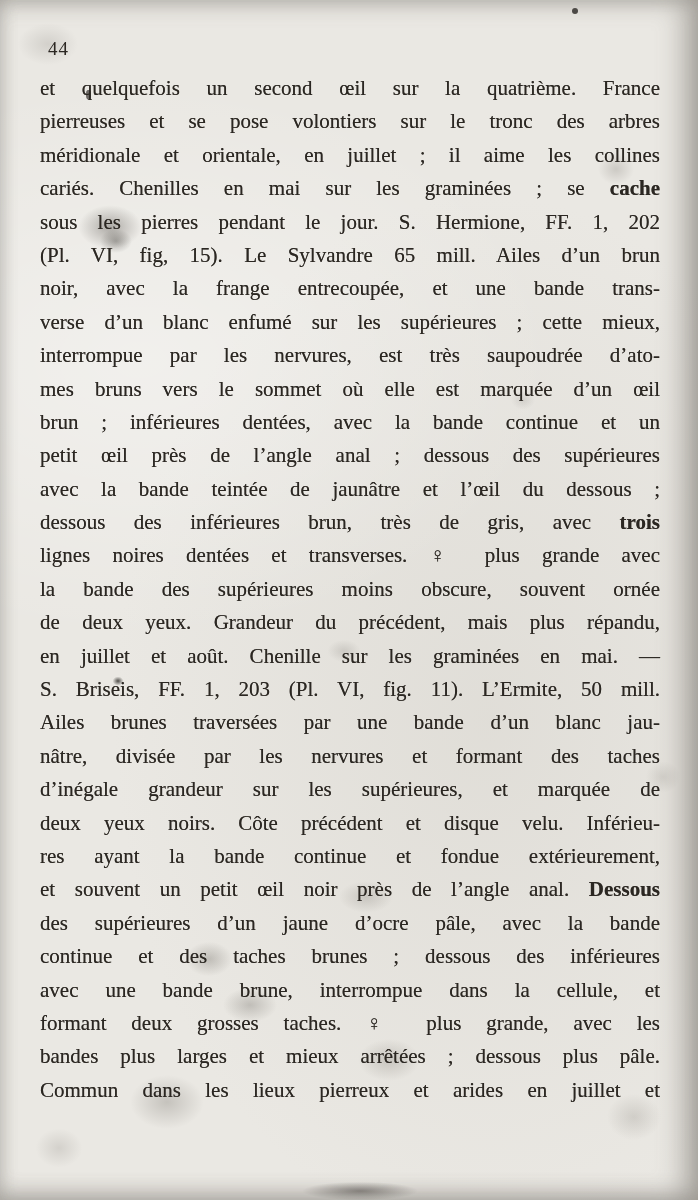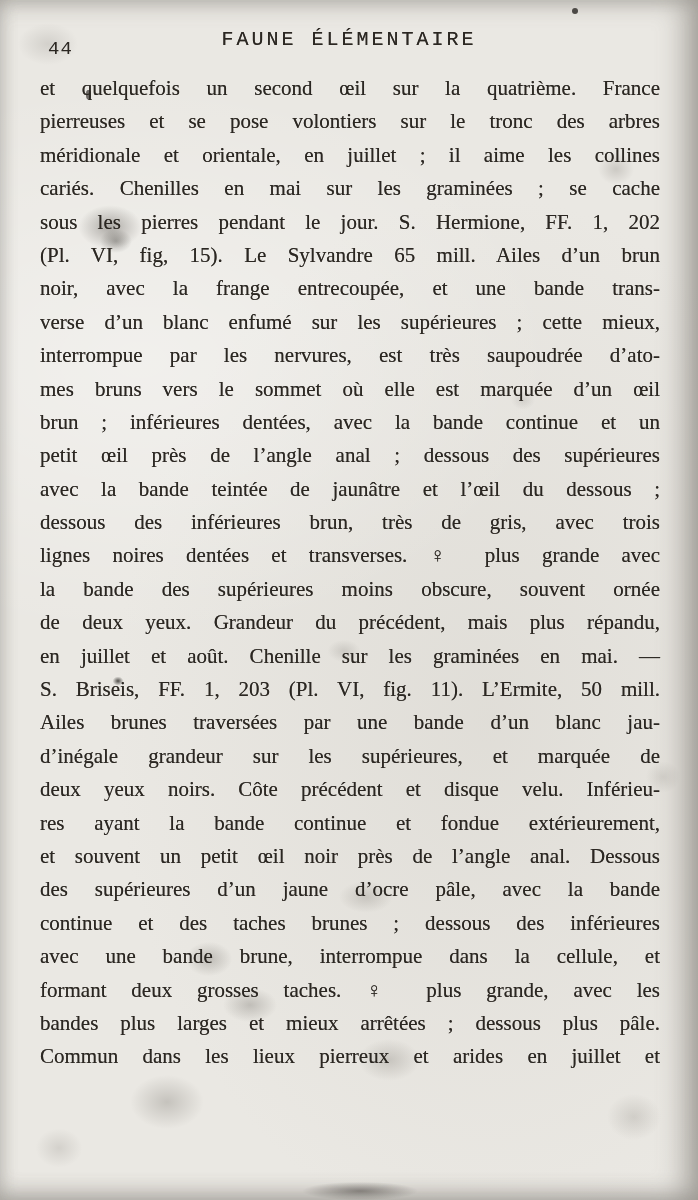--- a/index.html
+++ b/index.html
@@ -22,21 +22,21 @@
   .page::after {
     content: "";
     position: absolute; inset: 0;
     pointer-events: none;
     box-shadow:
       inset -16px 0 26px rgba(104,100,94,0.42),
       inset 0 -9px 18px rgba(104,100,94,0.22),
       inset 0 6px 16px rgba(120,116,110,0.10),
       inset 6px 0 14px rgba(140,136,130,0.10);
   }
-  .running-head { position: absolute; top: 0; left: 0; right: 0; height: 60px; font-family: Liberation Mono, monospace; }
+  .running-head { position: absolute; top: 0; left: 0; right: 0; height: 60px; }
   .page-num {
     position: absolute; left: 48px; top: 38px;
     font-size: 19px; letter-spacing: 1px;
   }
   .head-title {
     position: absolute; left: 0; right: 0; top: 28px;
     text-align: center;
     font-size: 20px; letter-spacing: 3px;
     text-shadow: 0 0 0.6px rgba(43,39,34,0.75);
   }
@@ -45,21 +45,21 @@
   }
   .line {
     height: 33.4px; line-height: 33.4px;
     font-size: 21px;
     text-align: justify;
     text-align-last: justify;
     white-space: normal;
     text-shadow: 0 0 0.6px rgba(43,39,34,0.65);
   }
   .it { }
-  .bd { font-weight: normal; }
+  .bd { font-weight: bold; }
   
   .stain { position: absolute; border-radius: 50%; pointer-events: none; }
   .st1  { left: 68px;  top: 198px;  width: 84px;  height: 58px; background: radial-gradient(closest-side, rgba(66,62,56,0.38), rgba(66,62,56,0) 75%); }
   .st1b { left: 96px;  top: 226px;  width: 40px;  height: 30px; background: radial-gradient(closest-side, rgba(50,47,42,0.35), rgba(50,47,42,0) 80%); }
   .st2  { left: 572px; top: 8px;    width: 6px;   height: 6px;  background: rgba(46,43,40,0.85); }
   .st3  { left: 592px; top: 148px;  width: 48px;  height: 42px; background: radial-gradient(closest-side, rgba(118,113,106,0.26), rgba(118,113,106,0) 75%); }
   .st4  { left: 178px; top: 936px;  width: 62px;  height: 46px; background: radial-gradient(closest-side, rgba(104,100,93,0.32), rgba(104,100,93,0) 75%); }
   .st5  { left: 330px; top: 876px;  width: 72px;  height: 42px; background: radial-gradient(closest-side, rgba(118,113,106,0.26), rgba(118,113,106,0) 75%); }
   .st6  { left: 214px; top: 982px;  width: 72px;  height: 46px; background: radial-gradient(closest-side, rgba(100,96,90,0.30), rgba(100,96,90,0) 75%); }
   .st7  { left: 118px; top: 1066px; width: 98px;  height: 72px; background: radial-gradient(closest-side, rgba(112,108,101,0.30), rgba(112,108,101,0) 75%); }
@@ -93,21 +93,20 @@
   <i class="stain st4"></i>
   <i class="stain st6"></i>
   <i class="stain st8"></i>
   <i class="stain st7"></i>
   <i class="stain st10"></i>
   <i class="stain st11"></i>
   <i class="stain st9"></i>
 
   <header class="running-head">
     <span class="page-num">44</span>
-    <span class="head-title">FAUNE ÉLÉMENTAIRE</span>
   </header>
 
   <main class="body-text" id="body-text">
       <div class="line"><span>et quelquefois un second œil sur la quatrième. France</span></div>
       <div class="line"><span>pierreuses et se pose volontiers sur le tronc des arbres</span></div>
       <div class="line"><span>méridionale et orientale, en juillet ; il aime les collines</span></div>
       <div class="line"><span>cariés. Chenilles en mai sur les graminées ; se </span><span class="bd">cache</span></div>
       <div class="line"><span>sous les pierres pendant le jour. </span><span class="it">S. Hermione</span><span>, FF. 1, 202</span></div>
       <div class="line"><span>(Pl. VI, fig, 15). Le </span><span class="it">Sylvandre</span><span> 65 mill. Ailes d’un brun</span></div>
       <div class="line"><span>noir, avec la frange entrecoupée, et une bande trans-</span></div>
@@ -117,20 +116,21 @@
       <div class="line"><span>brun ; inférieures dentées, avec la bande continue et un</span></div>
       <div class="line"><span>petit œil près de l’angle anal ; dessous des supérieures</span></div>
       <div class="line"><span>avec la bande teintée de jaunâtre et l’œil du dessous ;</span></div>
       <div class="line"><span>dessous des inférieures brun, très de gris, avec </span><span class="bd">trois</span></div>
       <div class="line"><span>lignes noires dentées et transverses. ♀ plus grande avec</span></div>
       <div class="line"><span>la bande des supérieures moins obscure, souvent ornée</span></div>
       <div class="line"><span>de deux yeux. Grandeur du précédent, mais plus répandu,</span></div>
       <div class="line"><span>en juillet et août. Chenille sur les graminées en mai. —</span></div>
       <div class="line"><span class="it">S. Briseis</span><span>, FF. 1, 203 (Pl. VI, fig. 11). L’</span><span class="it">Ermite</span><span>, 50 mill.</span></div>
       <div class="line"><span>Ailes brunes traversées par une bande d’un blanc jau-</span></div>
+      <div class="line"><span>nâtre, divisée par les nervures et formant des taches</span></div>
       <div class="line"><span>d’inégale grandeur sur les supérieures, et marquée de</span></div>
       <div class="line"><span>deux yeux noirs. Côte précédent et disque velu. Inférieu-</span></div>
       <div class="line"><span>res ayant la bande continue et fondue extérieurement,</span></div>
       <div class="line"><span>et souvent un petit œil noir près de l’angle anal. </span><span class="bd">Dessous</span></div>
       <div class="line"><span>des supérieures d’un jaune d’ocre pâle, avec la bande</span></div>
       <div class="line"><span>continue et des taches brunes ; dessous des inférieures</span></div>
       <div class="line"><span>avec une bande brune, interrompue dans la cellule, et</span></div>
       <div class="line"><span>formant deux grosses taches. ♀ plus grande, avec les</span></div>
       <div class="line"><span>bandes plus larges et mieux arrêtées ; dessous plus pâle.</span></div>
       <div class="line"><span>Commun dans les lieux pierreux et arides en juillet et</span></div>

